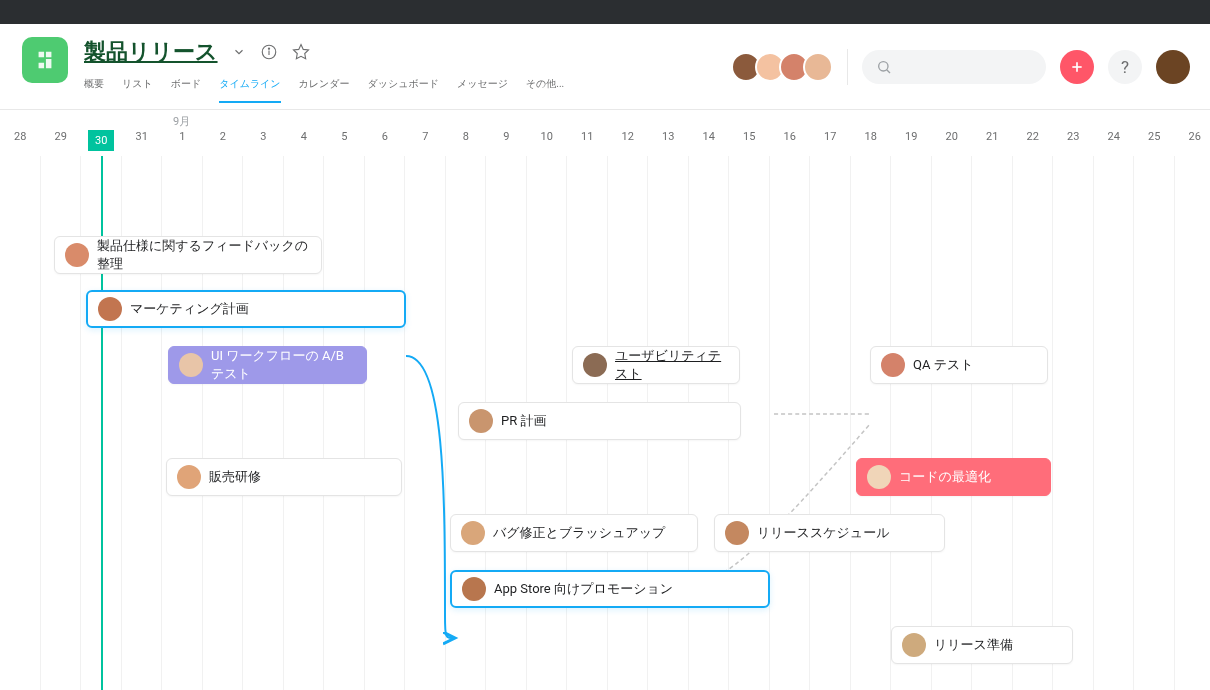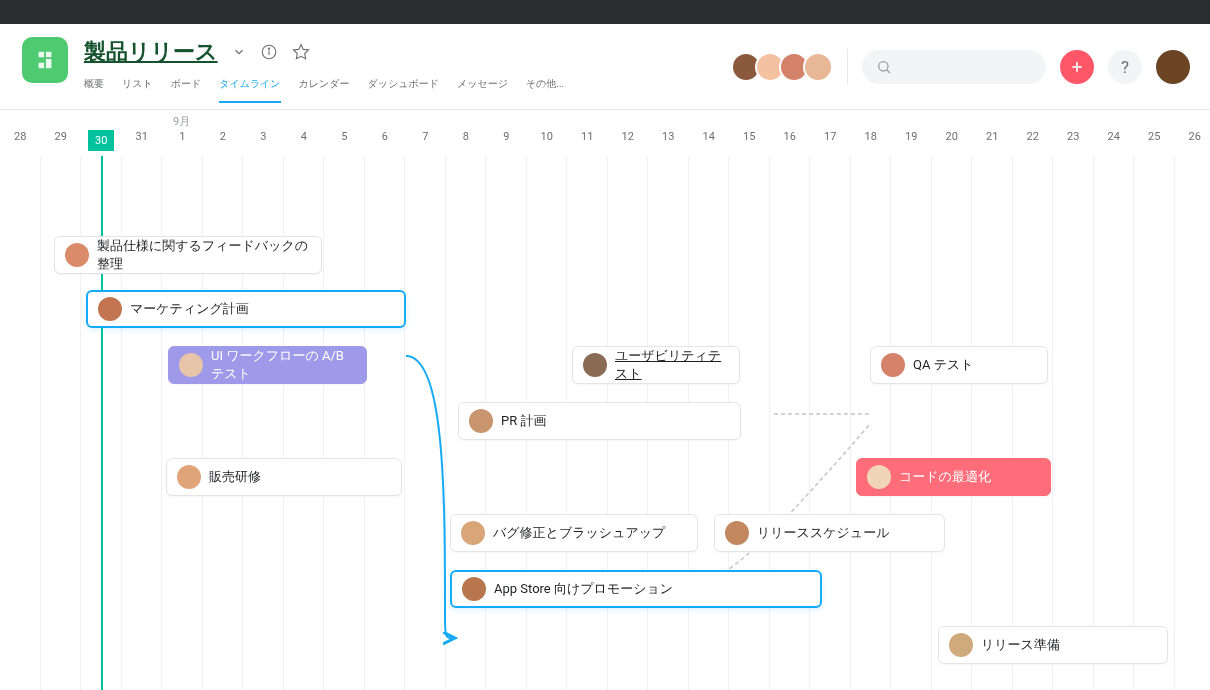--- a/index.html
+++ b/index.html
@@ -416,22 +416,22 @@
         <span>コードの最適化</span>
       </div>
       <div class="task" style="left: 450px; top: 404px; width: 248px;">
         <div class="task-avatar" style="background: rgb(217, 166, 122);"></div>
         <span>バグ修正とブラッシュアップ</span>
       </div>
       <div class="task" style="left: 714px; top: 404px; width: 231px;">
         <div class="task-avatar" style="background: rgb(196, 136, 96);"></div>
         <span>リリーススケジュール</span>
       </div>
-      <div class="task selected" style="left: 450px; top: 460px; width: 372px;">
+      <div class="task selected" style="left: 450px; top: 460px; width: 320px;">
         <div class="task-avatar" style="background: rgb(184, 118, 78);"></div>
         <span>App Store 向けプロモーション</span>
       </div>
-      <div class="task" style="left: 938px; top: 516px; width: 230px;">
+      <div class="task" style="left: 891px; top: 516px; width: 182px;">
         <div class="task-avatar" style="background: rgb(206, 170, 125);"></div>
         <span>リリース準備</span>
       </div>
     </div>
 </div>
 
 </body></html>

